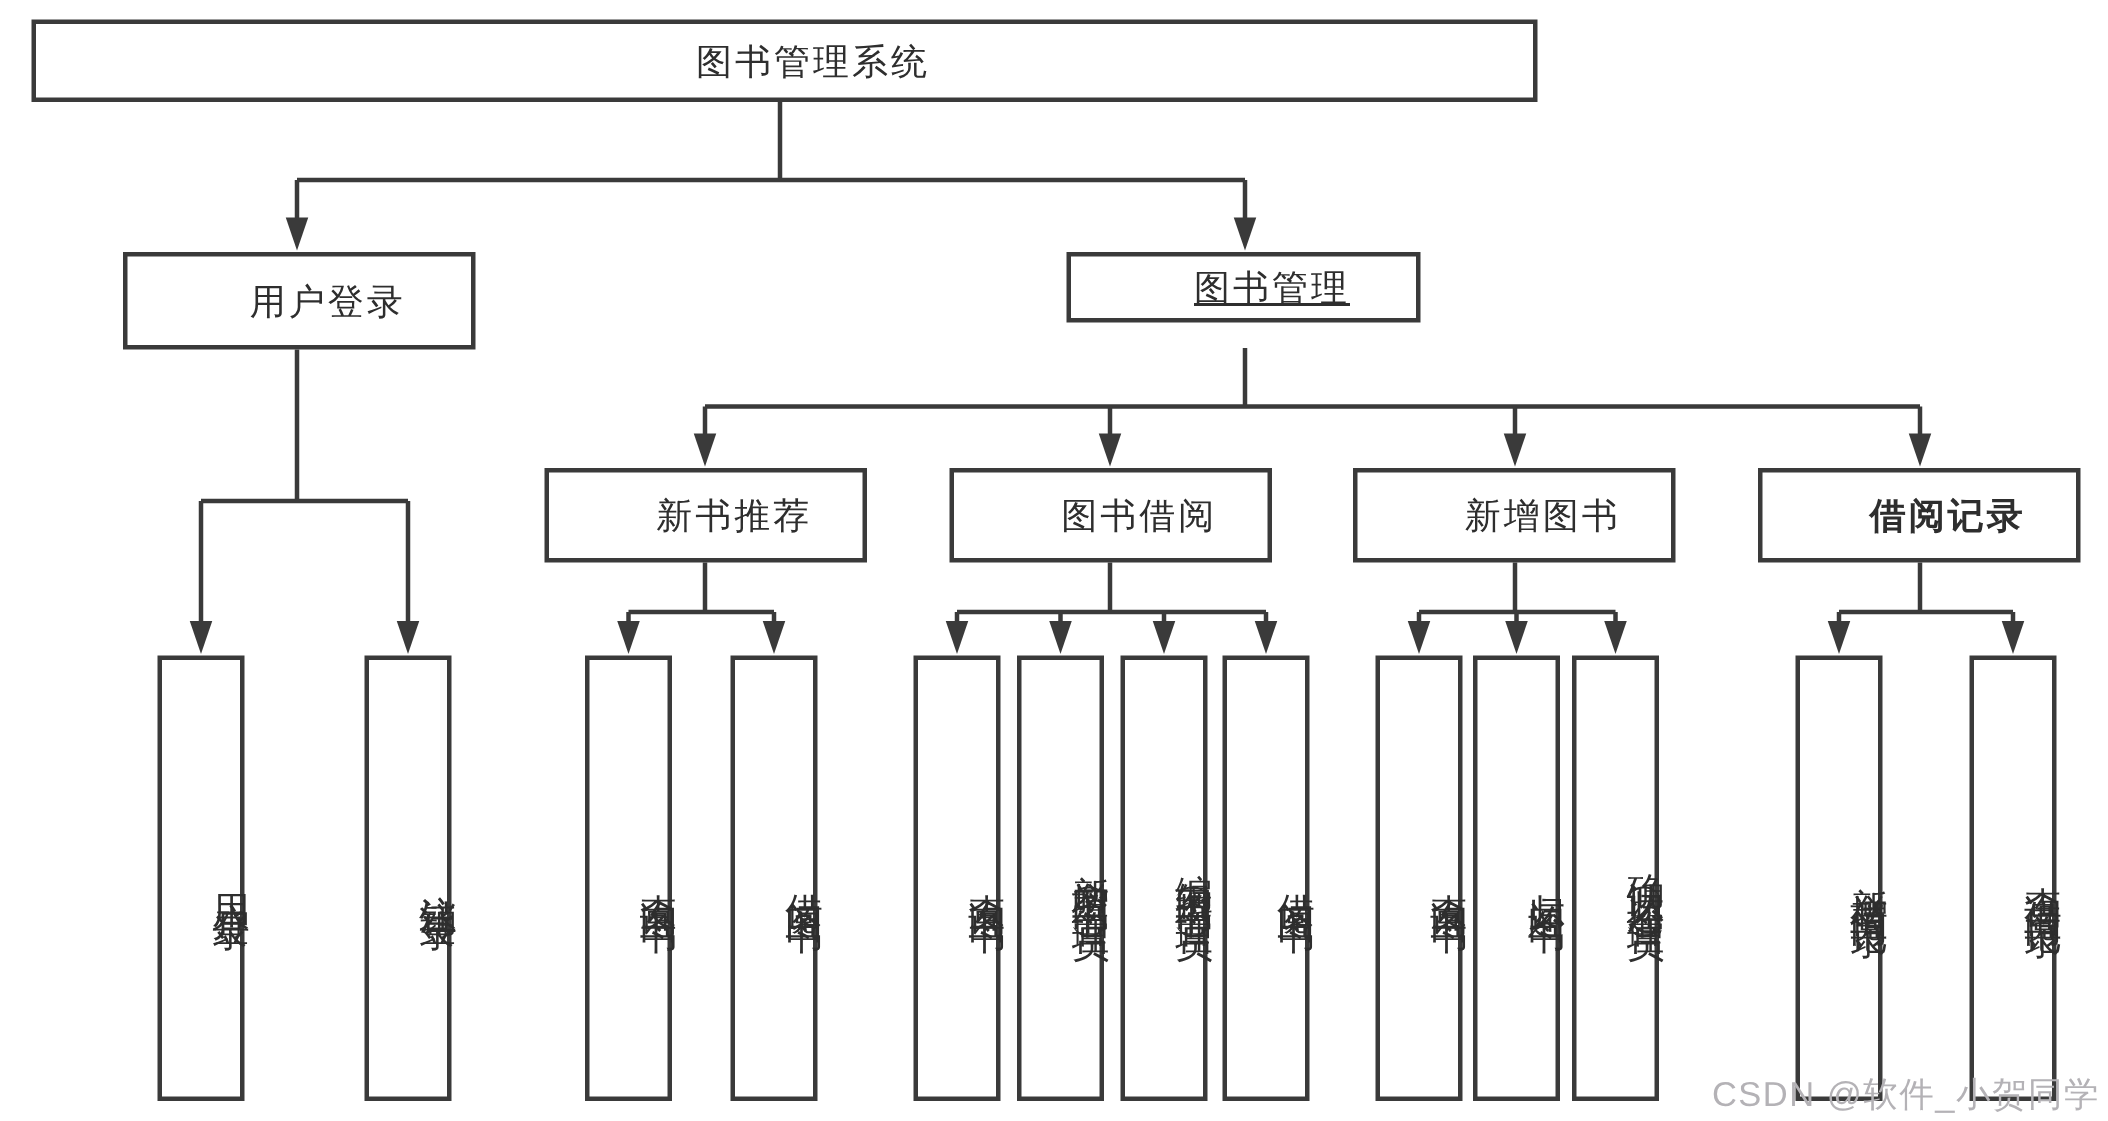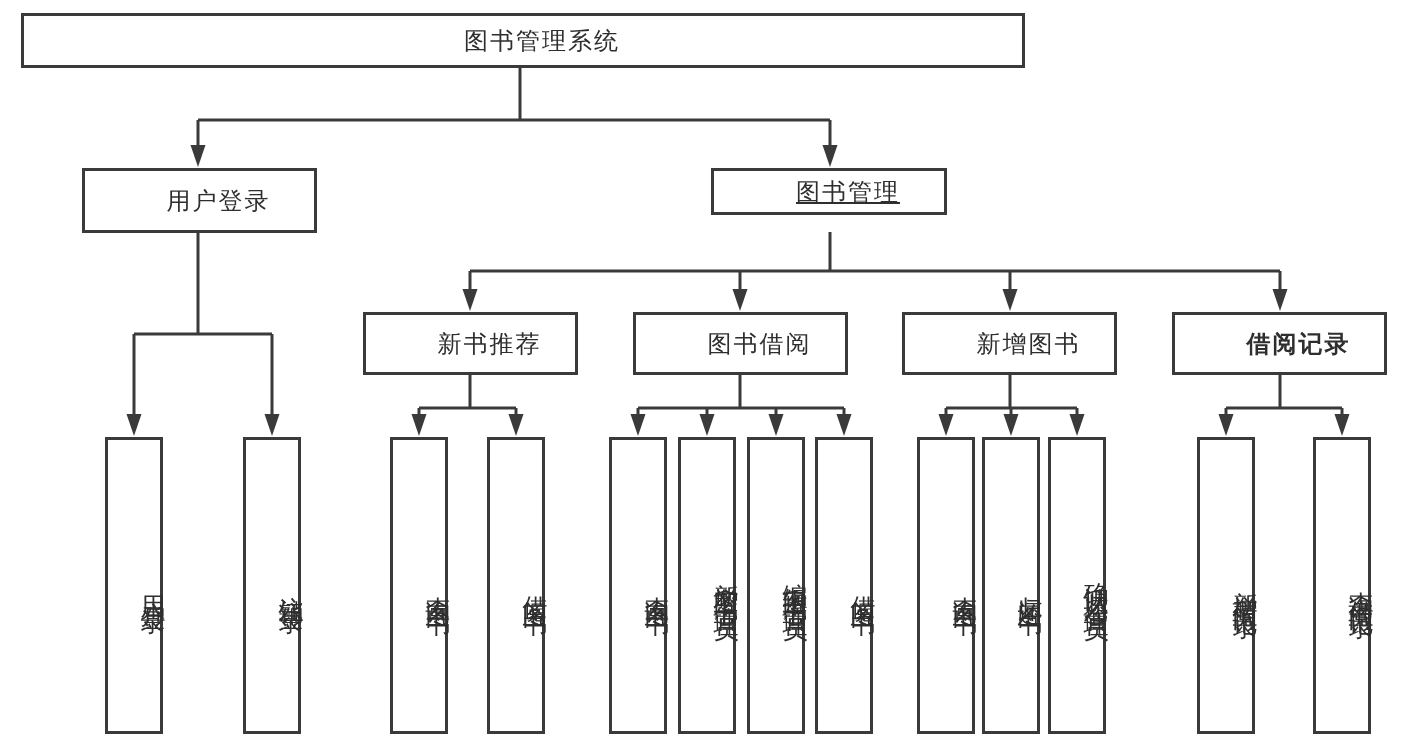--- a/index.html
+++ b/index.html
@@ -225,14 +225,15 @@
   <div class="box b-leaf vleaf b-lf11">
     <span>确认归还（管理员）</span>
   </div>
   <div class="box b-leaf vleaf b-lf12">
     <span>新增借阅记录</span>
   </div>
   <div class="box b-leaf vleaf b-lf13">
     <span>查询借阅记录</span>
   </div>
 
+  <div class="watermark">CSDN @软件_小贺同学</div>
 
 </div>
 
 </body></html>

